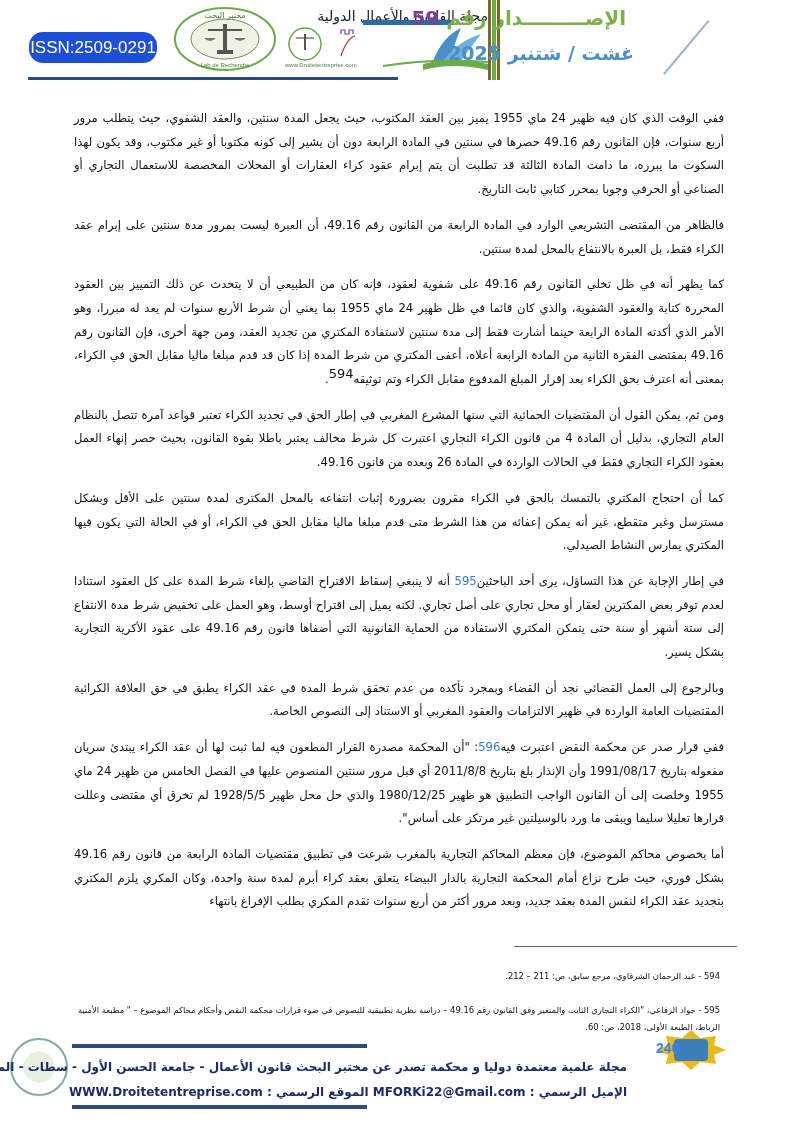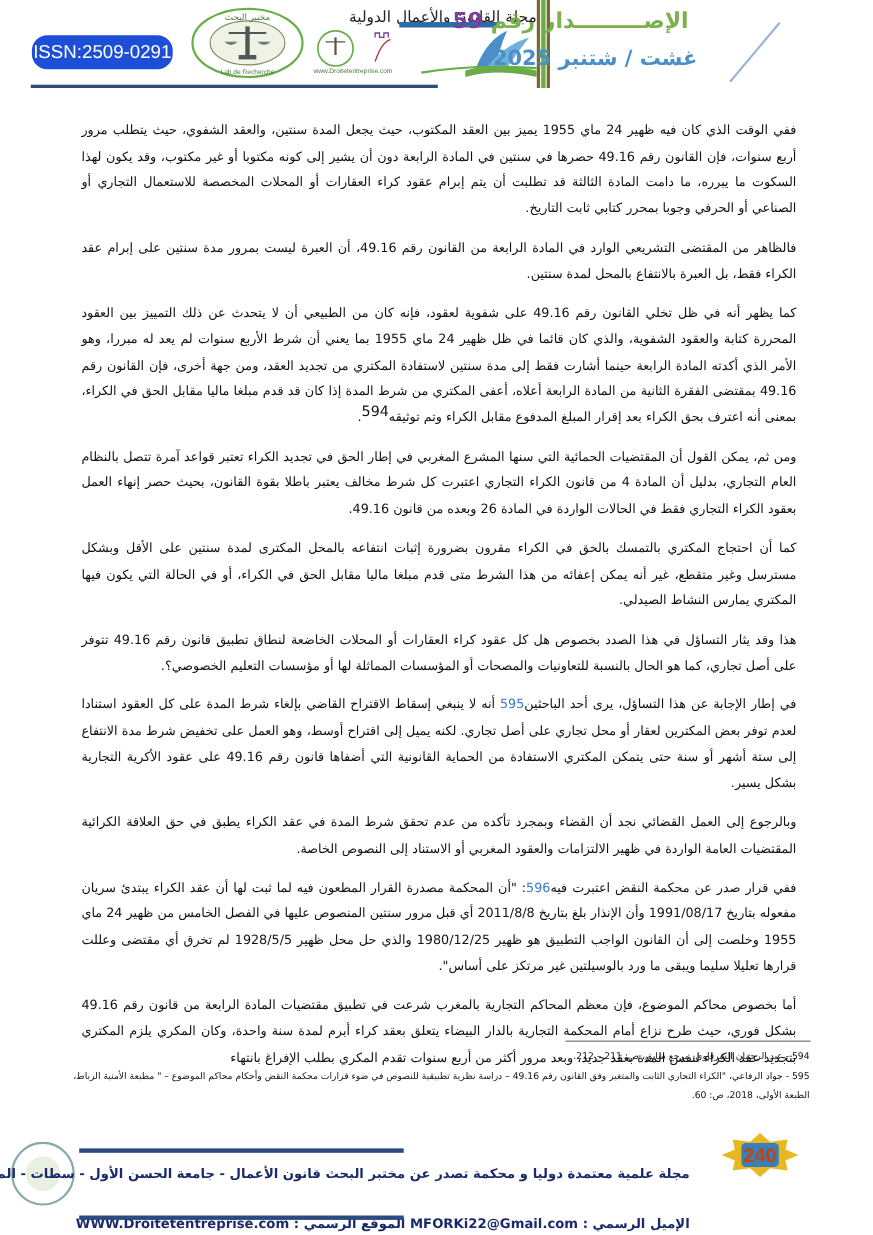--- a/index.html
+++ b/index.html
@@ -19,30 +19,30 @@
   .issue-line .num{color:#7a3f9a;}
   .date-line{position:absolute;right:160px;top:42px;font-size:19px;font-weight:bold;color:#4b8ec8;direction:rtl;white-space:nowrap;}
   .diag{position:absolute;left:708px;top:20px;width:2px;height:70px;background:#9cb4d4;transform:rotate(40deg);transform-origin:top left;}
   .hr-top{position:absolute;left:28px;top:77px;width:370px;height:3px;background:#2a4a80;}
   .body{position:absolute;left:62px;top:95px;width:674px;direction:rtl;text-align:justify;font-family:"DejaVu Sans",sans-serif;font-size:11.6px;line-height:23.7px;}
   .body p{margin:12px;}
   .fnref{color:#3a7ac0;}
   sup{font-size:13px;line-height:0;}
   .fn-sep{position:absolute;left:514px;top:946px;width:223px;height:1px;background:#666;}
   .footnotes{position:absolute;left:62px;top:952px;width:674px;direction:rtl;font-size:8.4px;line-height:17.5px;text-align:right;}
-  .footnotes p{margin:0;}
+  .footnotes p{margin:16px;}
   .footer{position:absolute;left:0;top:1030px;width:794px;height:93px;}
   .foot-seal{position:absolute;left:10px;top:8px;width:54px;height:54px;border-radius:50%;border:2px solid #8aa;background:radial-gradient(circle,#e8f0e0 40%,#fff 42%,#fff 70%,#d8e4ee 72%);}
   .foot-line1{position:absolute;left:72px;top:14px;width:295px;height:4px;background:#2a4a80;}
   .foot-line2{position:absolute;left:72px;top:75px;width:295px;height:4px;background:#2a4a80;}
   .foot-desc{position:absolute;left:72px;top:30px;width:555px;text-align:right;direction:rtl;font-size:12px;font-weight:bold;color:#1a2a6a;white-space:nowrap;}
-  .foot-contact{position:absolute;left:72px;top:55px;width:555px;text-align:right;direction:rtl;font-size:12px;font-weight:bold;color:#1a2a6a;white-space:nowrap;margin-top:20px;}
+  .foot-contact{position:absolute;left:72px;top:55px;width:555px;text-align:right;direction:rtl;font-size:12px;font-weight:bold;color:#1a2a6a;white-space:nowrap;}
   .page-num{position:absolute;left:656px;top:0;width:70px;height:40px;}
   .page-num svg{position:absolute;left:0;top:0;}
-  .page-num span{position:absolute;left:0;top:10px;width:70px;text-align:center;font-size:18px;font-weight:bold;color:#c2410c;font-family:"Liberation Sans",sans-serif;}
+  .page-num span{position:absolute;left:0;top:10px;width:70px;font-size:14px;font-weight:bold;color:#3b82f6;font-family:"Liberation Sans",sans-serif;}
 </style>
 </head>
 <body>
 
 <div class="header">
   <div class="issn">ISSN:2509-0291</div>
 
   <div class="logo-lab">
     <svg width="106" height="66" viewBox="0 0 106 66">
       <ellipse cx="53" cy="33" rx="50" ry="31" fill="#fff" stroke="#6aab4a" stroke-width="2"></ellipse>
@@ -88,21 +88,20 @@
   <div class="diag"></div>
   <div class="hr-top"></div>
 </div>
 
 <div class="body">
   <p>ففي الوقت الذي كان فيه ظهير 24 ماي 1955 يميز بين العقد المكتوب، حيث يجعل المدة سنتين، والعقد الشفوي، حيث يتطلب مرور أربع سنوات، فإن القانون رقم 49.16 حصرها في سنتين في المادة الرابعة دون أن يشير إلى كونه مكتوبا أو غير مكتوب، وقد يكون لهذا السكوت ما يبرره، ما دامت المادة الثالثة قد تطلبت أن يتم إبرام عقود كراء العقارات أو المحلات المخصصة للاستعمال التجاري أو الصناعي أو الحرفي وجوبا بمحرر كتابي ثابت التاريخ.</p>
   <p>فالظاهر من المقتضى التشريعي الوارد في المادة الرابعة من القانون رقم 49.16، أن العبرة ليست بمرور مدة سنتين على إبرام عقد الكراء فقط، بل العبرة بالانتفاع بالمحل لمدة سنتين.</p>
   <p><span>كما يظهر أنه في ظل تخلي القانون رقم 49.16 على شفوية لعقود، فإنه كان من الطبيعي أن لا يتحدث عن ذلك التمييز بين العقود المحررة كتابة والعقود الشفوية، والذي كان قائما في ظل ظهير 24 ماي 1955 بما يعني أن شرط الأربع سنوات لم يعد له مبررا، وهو الأمر الذي أكدته المادة الرابعة حينما أشارت فقط إلى مدة سنتين لاستفادة المكتري من تجديد العقد، ومن جهة أخرى، فإن القانون رقم 49.16 بمقتضى الفقرة الثانية من المادة الرابعة أعلاه، أعفى المكتري من شرط المدة إذا كان قد قدم مبلغا ماليا مقابل الحق في الكراء، بمعنى أنه اعترف بحق الكراء بعد إقرار المبلغ المدفوع مقابل الكراء وتم توثيقه</span><sup>594</sup>.</p>
   <p>ومن ثم، يمكن القول أن المقتضيات الحمائية التي سنها المشرع المغربي في إطار الحق في تجديد الكراء تعتبر قواعد آمرة تتصل بالنظام العام التجاري، بدليل أن المادة 4 من قانون الكراء التجاري اعتبرت كل شرط مخالف يعتبر باطلا بقوة القانون، بحيث حصر إنهاء العمل بعقود الكراء التجاري فقط في الحالات الواردة في المادة 26 وبعده من قانون 49.16.</p>
   <p>كما أن احتجاج المكتري بالتمسك بالحق في الكراء مقرون بضرورة إثبات انتفاعه بالمحل المكترى لمدة سنتين على الأقل وبشكل مسترسل وغير متقطع، غير أنه يمكن إعفائه من هذا الشرط متى قدم مبلغا ماليا مقابل الحق في الكراء، أو في الحالة التي يكون فيها المكتري يمارس النشاط الصيدلي.</p>
-  <p>هذا وقد يثار التساؤل في هذا الصدد بخصوص هل كل عقود كراء العقارات أو المحلات الخاضعة لنطاق تطبيق قانون رقم 49.16 تتوفر على أصل تجاري، كما هو الحال بالنسبة للتعاونيات والمصحات أو المؤسسات المماثلة لها أو مؤسسات التعليم الخصوصي؟.</p>
   <p><span>في إطار الإجابة عن هذا التساؤل، يرى أحد الباحثين</span><span class="fnref">595</span><span> أنه لا ينبغي إسقاط الاقتراح القاضي بإلغاء شرط المدة على كل العقود استنادا لعدم توفر بعض المكترين لعقار أو محل تجاري على أصل تجاري. لكنه يميل إلى اقتراح أوسط، وهو العمل على تخفيض شرط مدة الانتفاع إلى ستة أشهر أو سنة حتى يتمكن المكتري الاستفادة من الحماية القانونية التي أضفاها قانون رقم 49.16 على عقود الأكرية التجارية بشكل يسير.</span></p>
   <p>وبالرجوع إلى العمل القضائي نجد أن القضاء وبمجرد تأكده من عدم تحقق شرط المدة في عقد الكراء يطبق في حق العلاقة الكرائية المقتضيات العامة الواردة في ظهير الالتزامات والعقود المغربي أو الاستناد إلى النصوص الخاصة.</p>
   <p><span>ففي قرار صدر عن محكمة النقض اعتبرت فيه</span><span class="fnref">596</span><span>: "أن المحكمة مصدرة القرار المطعون فيه لما ثبت لها أن عقد الكراء يبتدئ سريان مفعوله بتاريخ 1991/08/17 وأن الإنذار بلغ بتاريخ 2011/8/8 أي قبل مرور سنتين المنصوص عليها في الفصل الخامس من ظهير 24 ماي 1955 وخلصت إلى أن القانون الواجب التطبيق هو ظهير 1980/12/25 والذي حل محل ظهير 1928/5/5 لم تخرق أي مقتضى وعللت قرارها تعليلا سليما ويبقى ما ورد بالوسيلتين غير مرتكز على أساس".</span></p>
   <p>أما بخصوص محاكم الموضوع، فإن معظم المحاكم التجارية بالمغرب شرعت في تطبيق مقتضيات المادة الرابعة من قانون رقم 49.16 بشكل فوري، حيث طرح نزاع أمام المحكمة التجارية بالدار البيضاء يتعلق بعقد كراء أبرم لمدة سنة واحدة، وكان المكري يلزم المكتري بتجديد عقد الكراء لنفس المدة بعقد جديد، وبعد مرور أكثر من أربع سنوات تقدم المكري بطلب الإفراغ بانتهاء</p>
 </div>
 
 <div class="fn-sep"></div>
 <div class="footnotes">
   <p>594 - عبد الرحمان الشرقاوي، مرجع سابق، ص: 211 – 212.</p>
   <p>595 - جواد الرفاعي، "الكراء التجاري الثابت والمتغير وفق القانون رقم 49.16 – دراسة نظرية تطبيقية للنصوص في ضوء قرارات محكمة النقض وأحكام محاكم الموضوع – " مطبعة الأمنية الرباط، الطبعة الأولى، 2018، ص: 60.</p>

